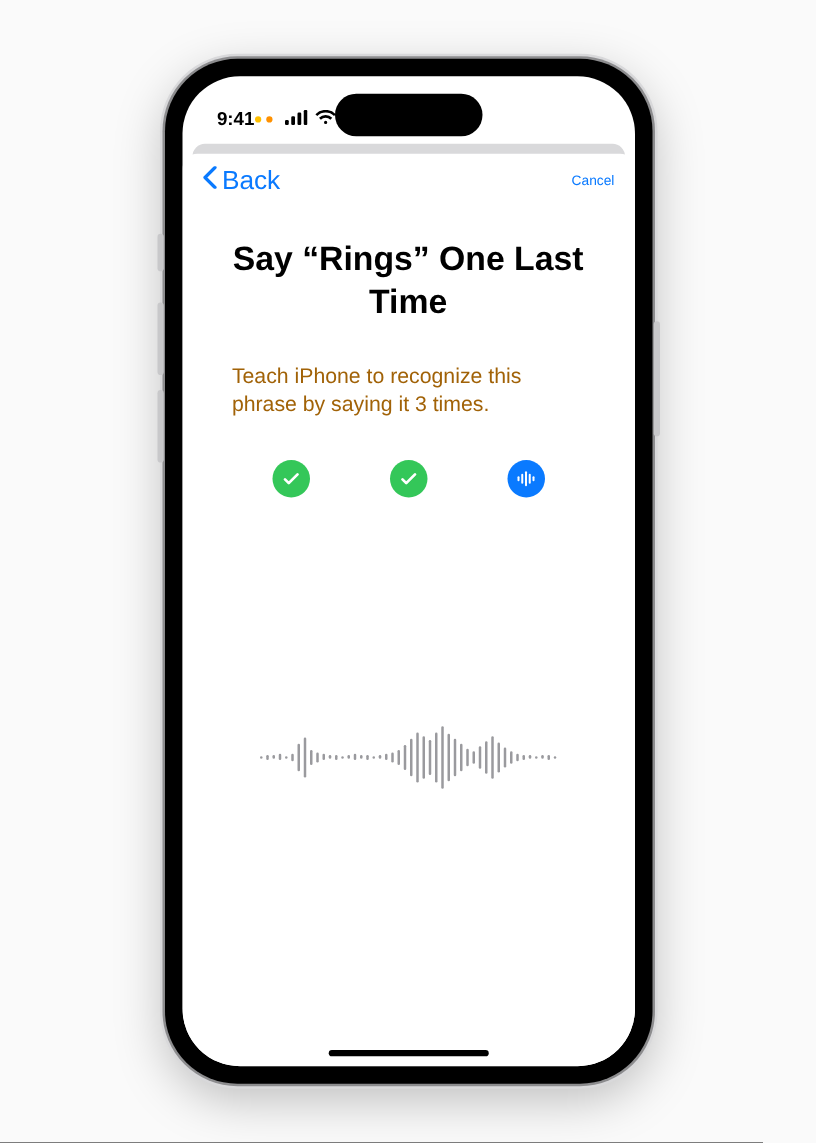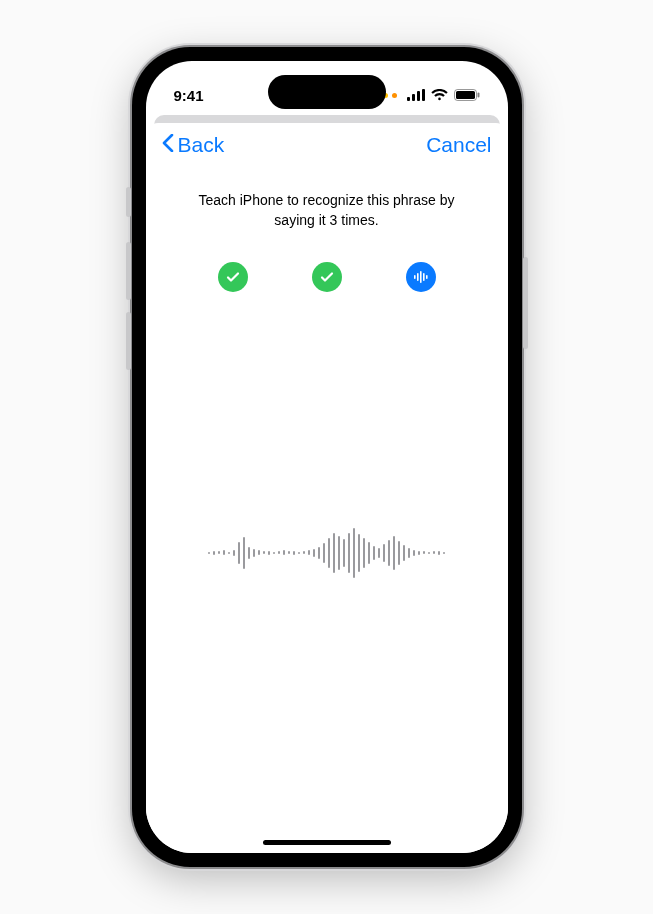--- a/index.html
+++ b/index.html
@@ -57,21 +57,20 @@
     background: #000;
     border-radius: 20px;
     z-index: 50;
   }
 
   
   .statusbar {
     height: 54px;
     display: flex;
     align-items: center;
-    justify-content: space-between;
     padding: 14px 28px 0;
     font-weight: 600;
     font-size: 15px;
     color: #000;
   }
   .status-right { display: flex; align-items: center; gap: 6px; }
   .status-dots { display: flex; align-items: center; gap: 4px; margin-right: 4px; }
   .dot { width: 5px; height: 5px; border-radius: 50%; }
   .dot.y { background: #ffbf00; }
   .dot.o { background: #ff9100; }
@@ -101,37 +100,37 @@
   }
   .nav-left {
     display: flex;
     align-items: center;
     gap: 4px;
     color: #0a7aff;
     font-size: 21px;
   }
   .nav-right {
     color: #0a7aff;
-    font-size: 21px;
+    font-size: 11px;
   }
 
   .title {
     font-size: 27px;
     font-weight: 700;
     text-align: center;
     line-height: 1.25;
     padding: 30px 30px 0;
     color: #000;
   }
   .subtitle {
-    font-size: 14px;
-    text-align: center;
+    font-size: 17px;
+    text-align: left;
     line-height: 1.4;
     padding: 30px 40px 0;
-    color: #000000;
+    color: #a16207;
   }
 
   .dots-row {
     display: flex;
     justify-content: center;
     gap: 64px;
     margin-top: 32px;
   }
   .indicator {
     width: 30px;
@@ -225,20 +224,21 @@
           <span>
             <svg width="12" height="18" viewBox="0 0 12 18">
                 <path d="M10 1 2 9l8 8" fill="none" stroke="#0a7aff" stroke-width="2.6" stroke-linecap="round" stroke-linejoin="round"></path>
               </svg>
           </span>
           <span>Back</span>
         </div>
         <div class="nav-right">Cancel</div>
       </div>
 
+      <h1 class="title">Say “Rings” One Last Time</h1>
       <p class="subtitle">Teach iPhone to recognize this phrase by saying it 3 times.</p>
 
       <div class="dots-row" id="dots-row">
           <div class="indicator ind-done">
             <svg width="16" height="16" viewBox="0 0 16 16">
               <path d="M3 8.5l3 3 7-7" fill="none" stroke="#fff" stroke-width="2.2" stroke-linecap="round" stroke-linejoin="round"></path>
             </svg>
           </div>
           <div class="indicator ind-done">
             <svg width="16" height="16" viewBox="0 0 16 16">

